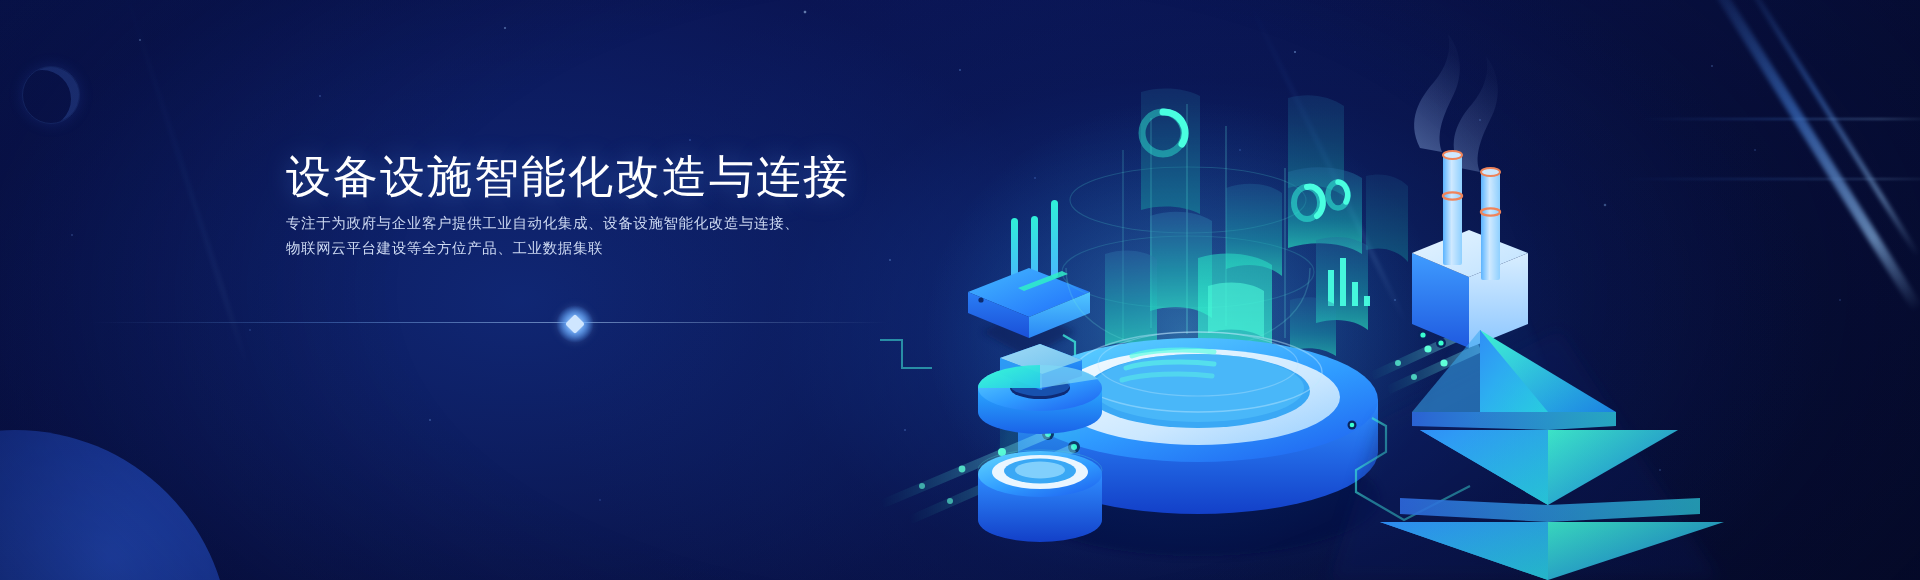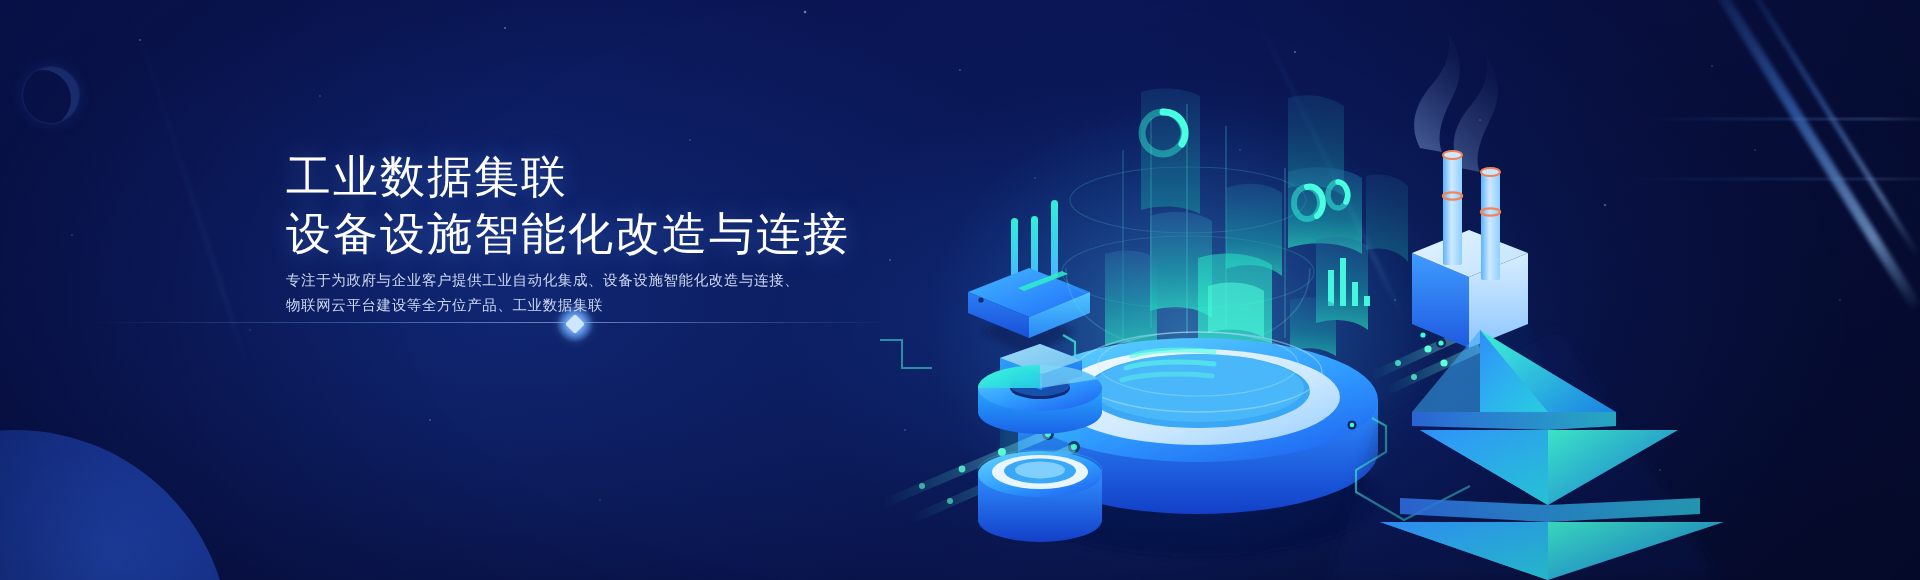--- a/index.html
+++ b/index.html
@@ -453,21 +453,20 @@
     </g>
 
     <path d="M880,340 L902,340 L902,368 L932,368" fill="none" stroke="#3fe8d8" stroke-width="2" opacity="0.55"></path>
   </svg>
 
   <div class="bg-layer vignette"></div>
   <div class="hline"></div>
   <div class="spark"></div>
 
   <div class="text-block">
-    <div class="headline">工业数据集联</div>
     <div class="headline">设备设施智能化改造与连接</div>
     <div class="subtitle">
       <span>专注于为政府与企业客户提供工业自动化集成、设备设施智能化改造与连接、</span><br>
       <span>物联网云平台建设等全方位产品、工业数据集联</span>
     </div>
   </div>
 
 </div>
 
 </body></html>

